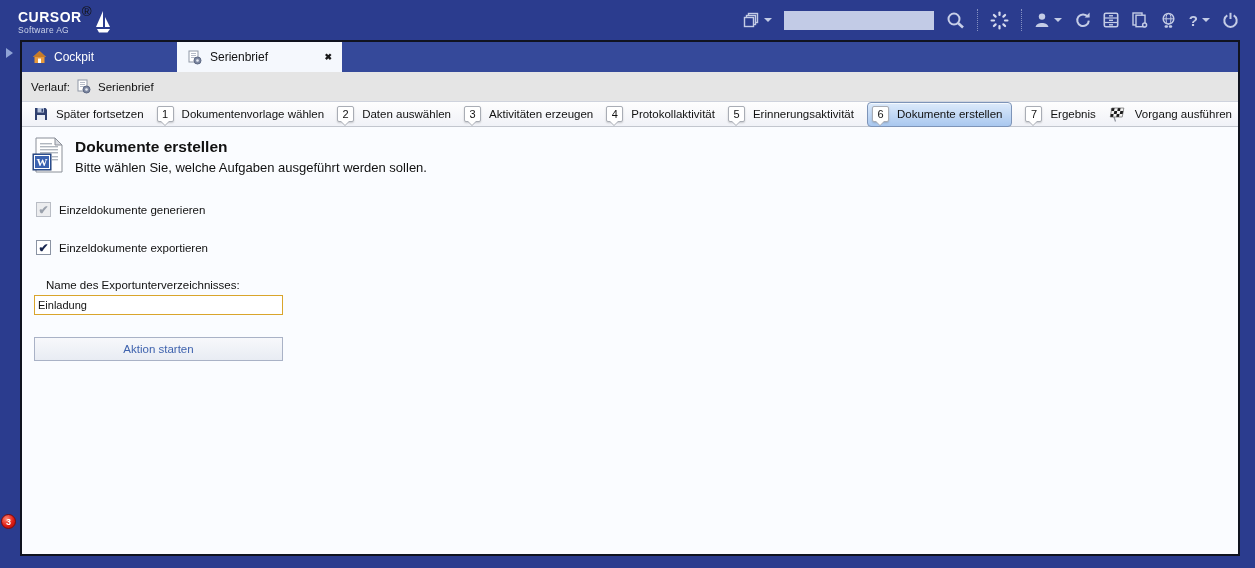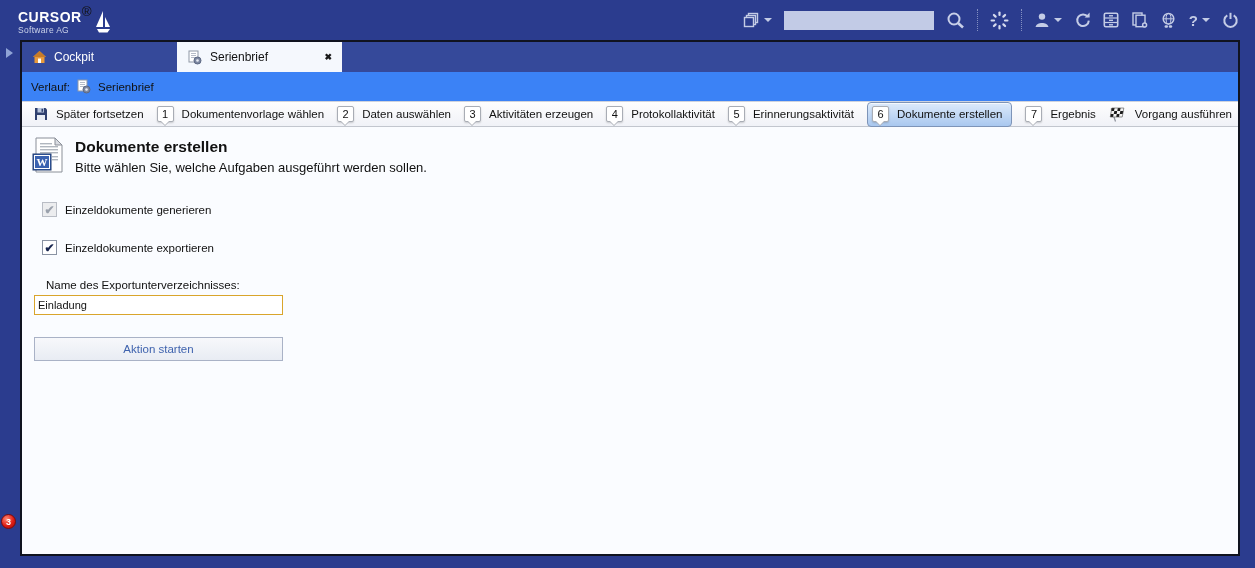--- a/index.html
+++ b/index.html
@@ -54,21 +54,21 @@
   }
   .tab-cockpit { width:155px; }
   .tab-jobs { width:175px; }
   .tab-serien { width:165px; }
   .tab.active { background:#f5f8fd; color:#111; }
   .tab-close { margin-left:auto; font-size:9px; color:#dfe4f4; cursor:pointer; }
   .tab-close::before { content:"✖"; }
   .tab.active .tab-close { color:#1a1a1a; font-weight:bold; }
   
   .breadcrumb {
-    height:29px; background:#3b82f6; display:flex; align-items:center;
+    height:29px; background:#e5e5e5; display:flex; align-items:center;
     gap:6px; padding:0 9px; font-size:11.5px; flex-shrink:0;
   }
   
   .wizardbar {
     height:26px; background:linear-gradient(#fefefe,#f0f2f7);
     border-top:1px solid #cfd3dd; border-bottom:1px solid #c2c6ce;
     display:flex; align-items:center; gap:13px; padding:0 12px;
     font-size:11.5px; flex-shrink:0; white-space:nowrap;
   }
   .wiz-item { display:flex; align-items:center; gap:8px; cursor:pointer; }
@@ -84,21 +84,21 @@
   .wiz-item.active-step {
     background:linear-gradient(#ddeafb,#a9c8ef);
     border:1px solid #7d94b8; border-radius:4px; padding:3px 9px 4px 4px;
     box-shadow:inset 0 1px 0 rgba(255,255,255,.7);
   }
   
   .content { flex:1; background:#fafcff; padding:8px 10px; position:relative; }
   .title-row { display:flex; gap:11px; align-items:flex-start; margin-top:2px; }
   .page-title { font-size:15.5px; font-weight:bold; margin-top:1px; }
   .page-sub { font-size:13px; margin-top:4px; }
-  .checkbox-row { display:flex; align-items:center; gap:8px; margin-left:10px; }
+  .checkbox-row { display:flex; align-items:center; gap:8px; margin-left:4px; }
   .row1 { margin-top:27px; }
   .row2 { margin-top:23px; }
   .cb {
     width:15px; height:15px; display:flex; align-items:center; justify-content:center;
     font-size:12px; cursor:pointer;
   }
   .cb::before { content:"✔"; font-weight:bold; }
   .cb.disabled { background:#ecedef; border:1px solid #b9bdc5; color:#9aa1ac; cursor:default; }
   .cb.enabled { background:#fff; border:1px solid #8a93a3; color:#16244e; }
   .cb-label { font-size:11.5px; }

